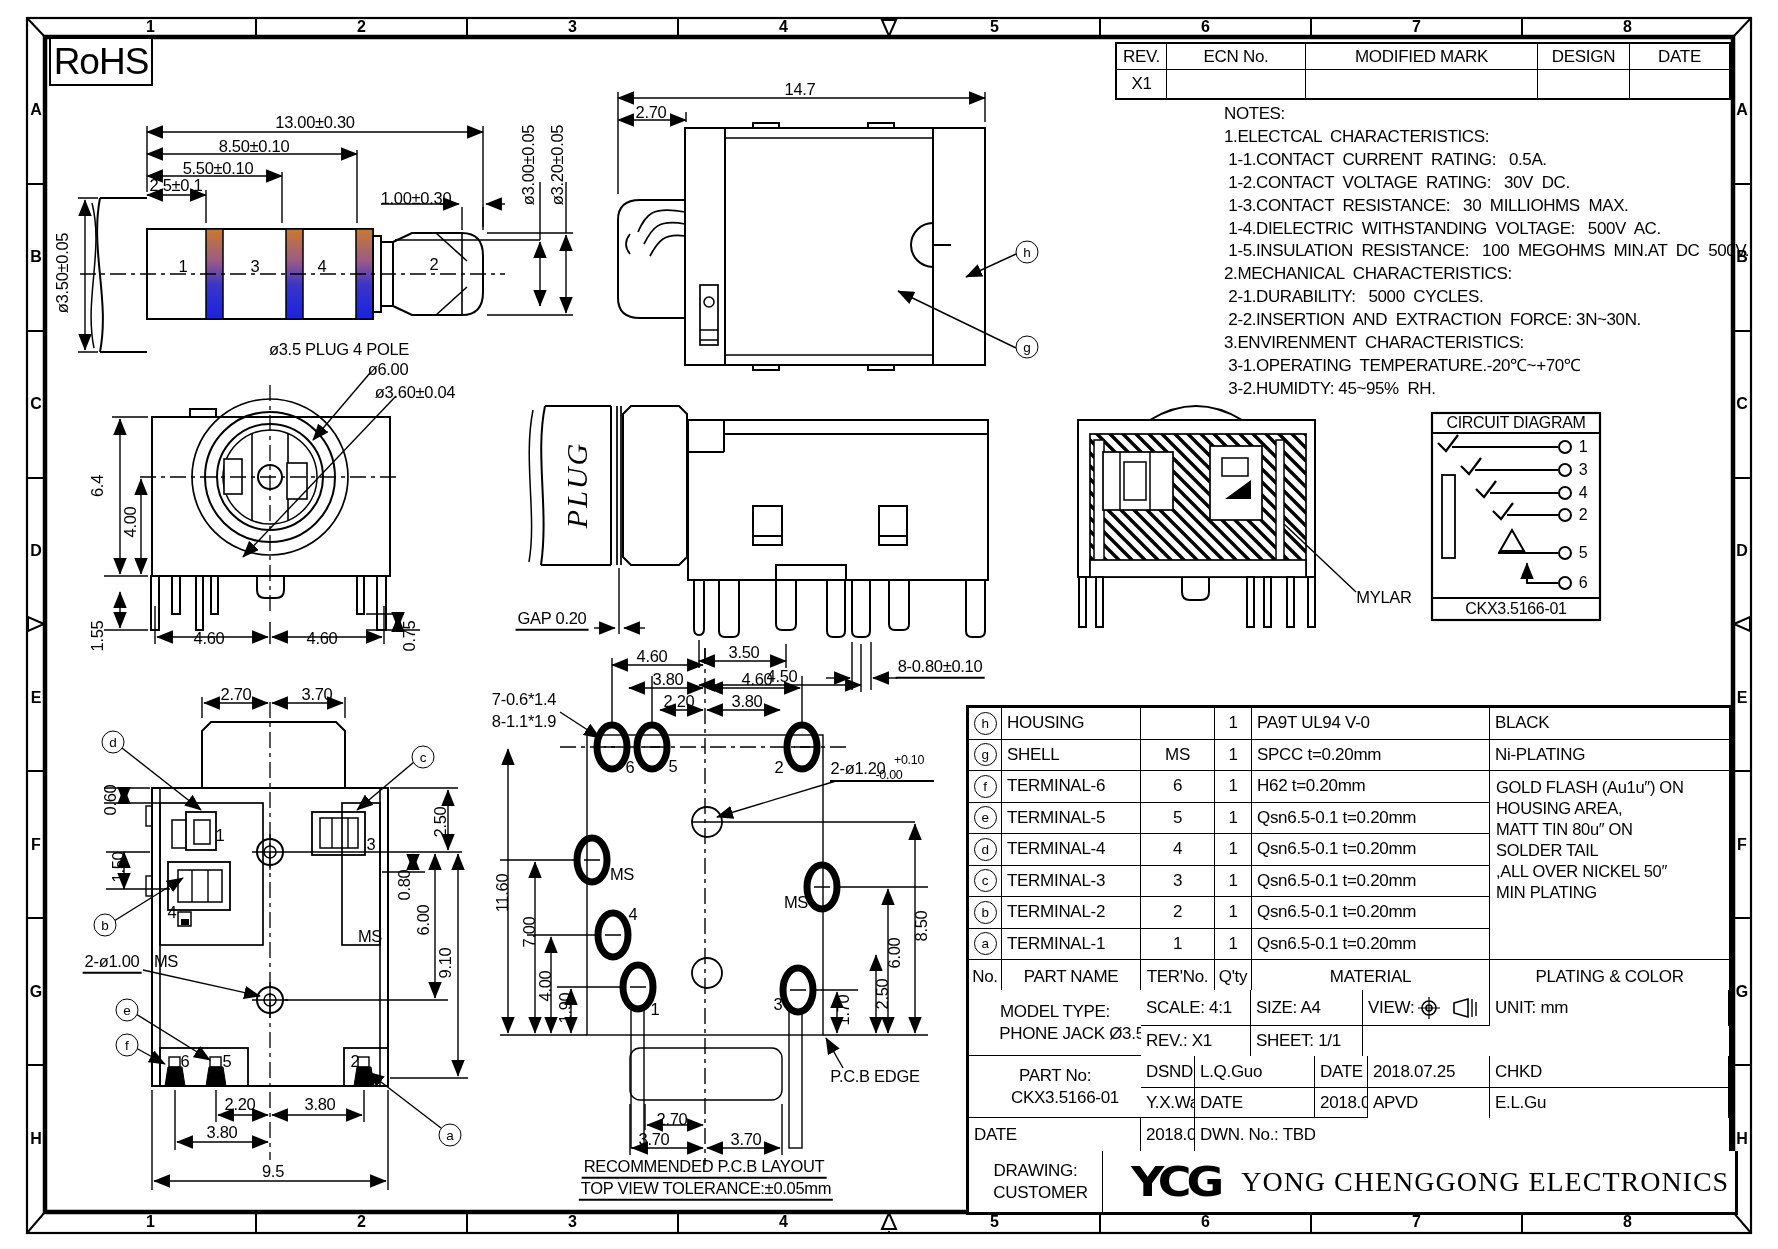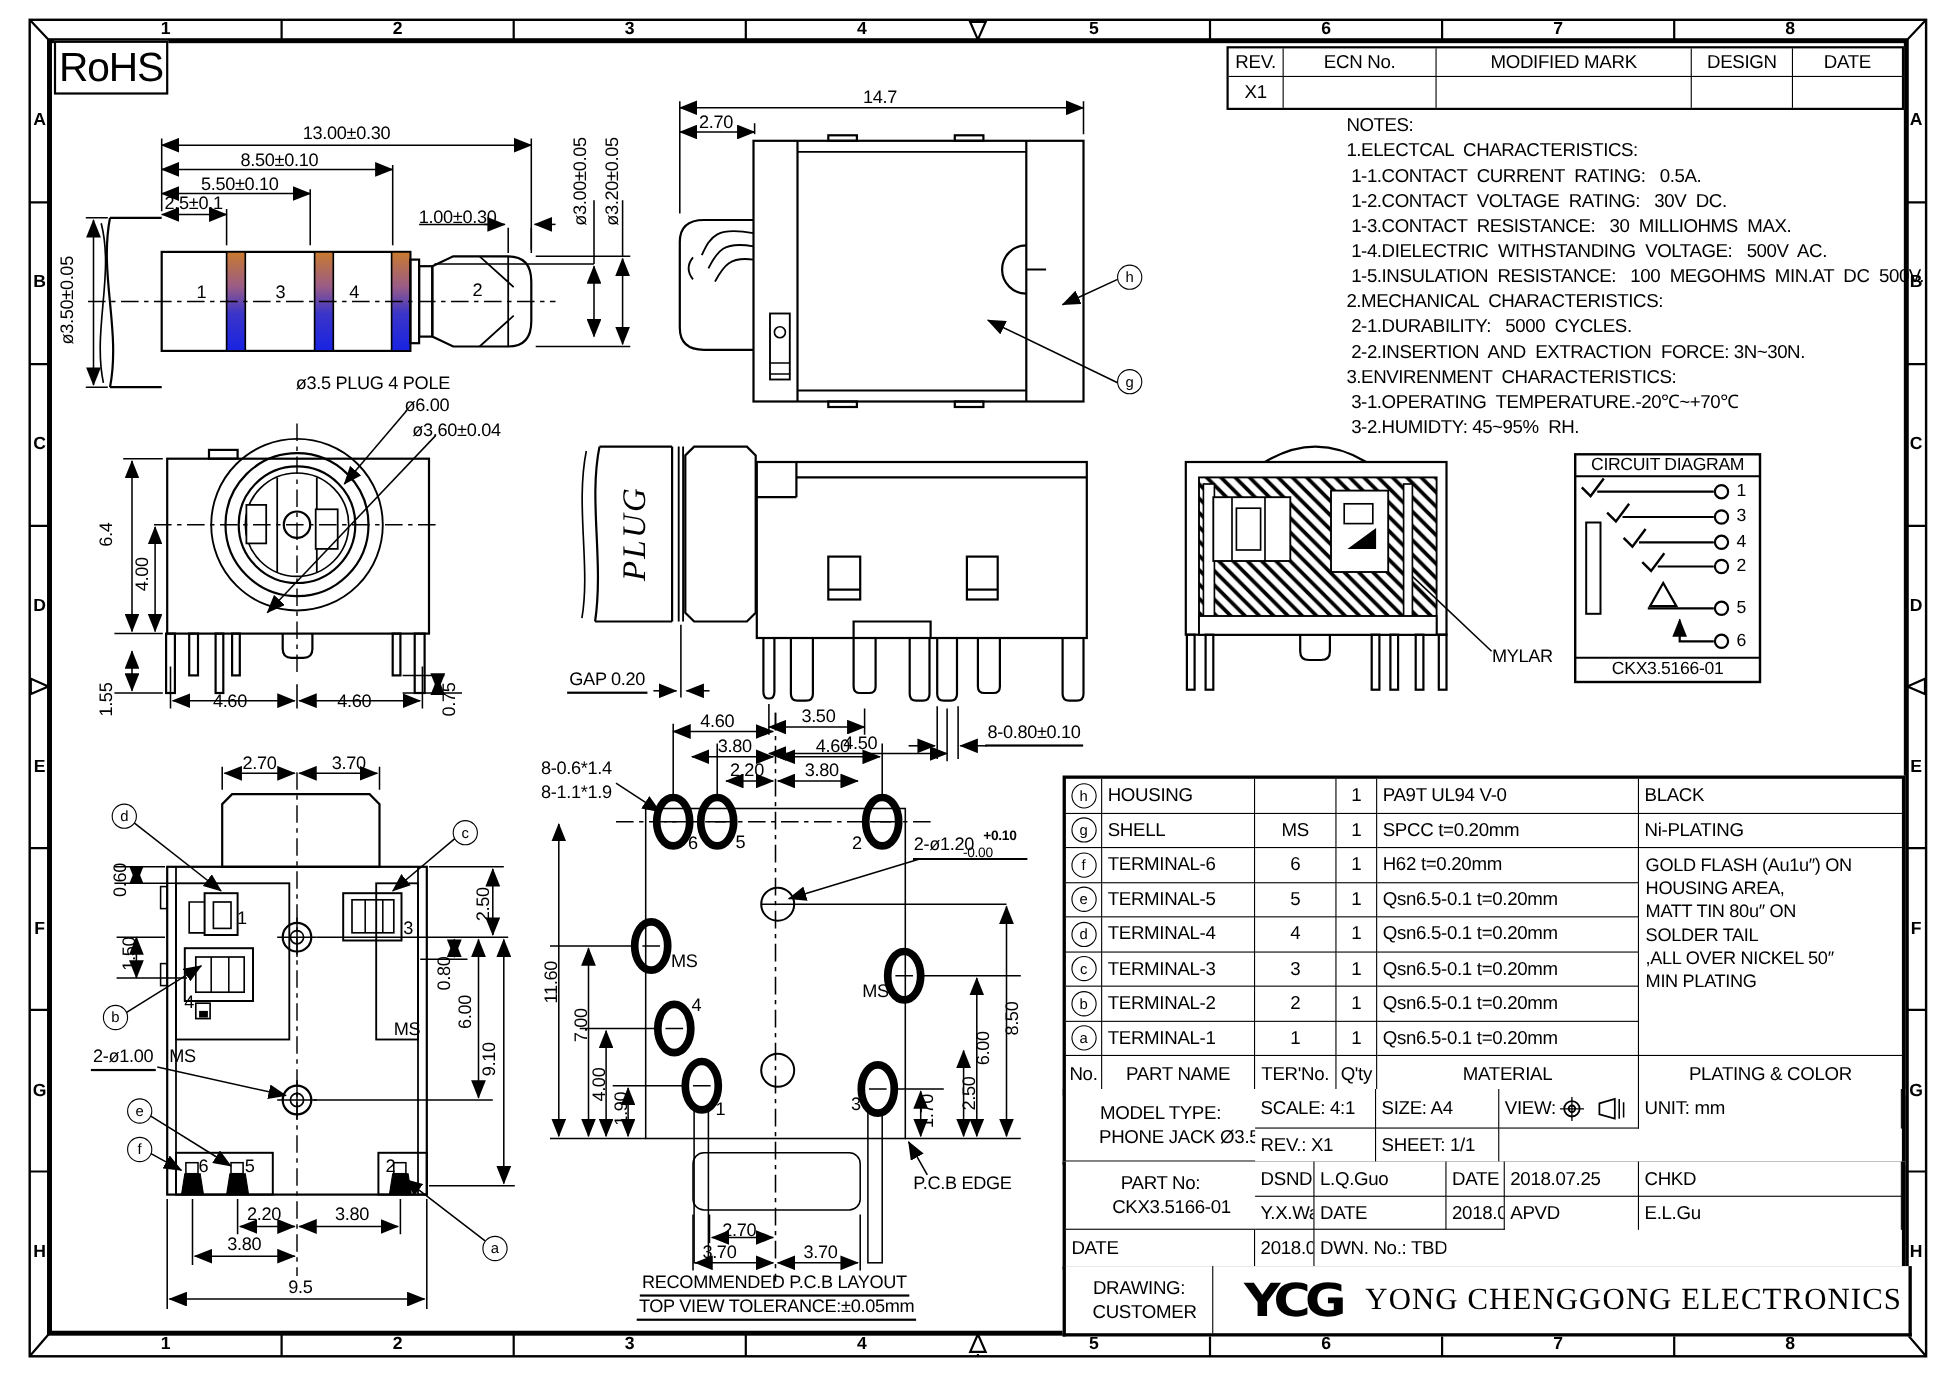--- a/index.html
+++ b/index.html
@@ -582,24 +582,24 @@
     <div class="ann" style="left: 355px; top: 1061px;">2</div>
     <div class="ann" style="left: 240px; top: 1104px;">2.20</div>
     <div class="ann" style="left: 320px; top: 1104px;">3.80</div>
     <div class="ann" style="left: 222px; top: 1132px;">3.80</div>
     <div class="ann" style="left: 273px; top: 1171px;">9.5</div>
     <div class="ann" style="left: 652px; top: 656px;">4.60</div>
     <div class="ann" style="left: 668px; top: 679px;">3.80</div>
     <div class="ann" style="left: 757px; top: 679px;">4.60</div>
     <div class="ann" style="left: 679px; top: 701px;">2.20</div>
     <div class="ann" style="left: 747px; top: 701px;">3.80</div>
-    <div class="ann" style="left: 524px; top: 699px;">8-0.6*1.4</div>
+    <div class="ann" style="left: 524px; top: 699px;">7-0.6*1.4</div>
     <div class="ann" style="left: 524px; top: 721px;">8-1.1*1.9</div>
     <div class="ann" style="left: 858px; top: 768px;">2-ø1.20</div>
-    <div class="ann s" style="left: 909px; top: 760px; font-weight: bold;">+0.10</div>
+    <div class="ann s" style="left: 909px; top: 760px;">+0.10</div>
     <div class="ann s" style="left: 889px; top: 775px;">-0.00</div>
     <div class="ann r" style="left: 502px; top: 893px;">11.60</div>
     <div class="ann r" style="left: 529px; top: 932px;">7.00</div>
     <div class="ann r" style="left: 545px; top: 986px;">4.00</div>
     <div class="ann r" style="left: 565px; top: 1008px;">1.90</div>
     <div class="ann r" style="left: 921px; top: 926px;">8.50</div>
     <div class="ann r" style="left: 894px; top: 953px;">6.00</div>
     <div class="ann r" style="left: 882px; top: 994px;">2.50</div>
     <div class="ann r" style="left: 843px; top: 1010px;">1.70</div>
     <div class="ann" style="left: 630px; top: 767px;">6</div>

